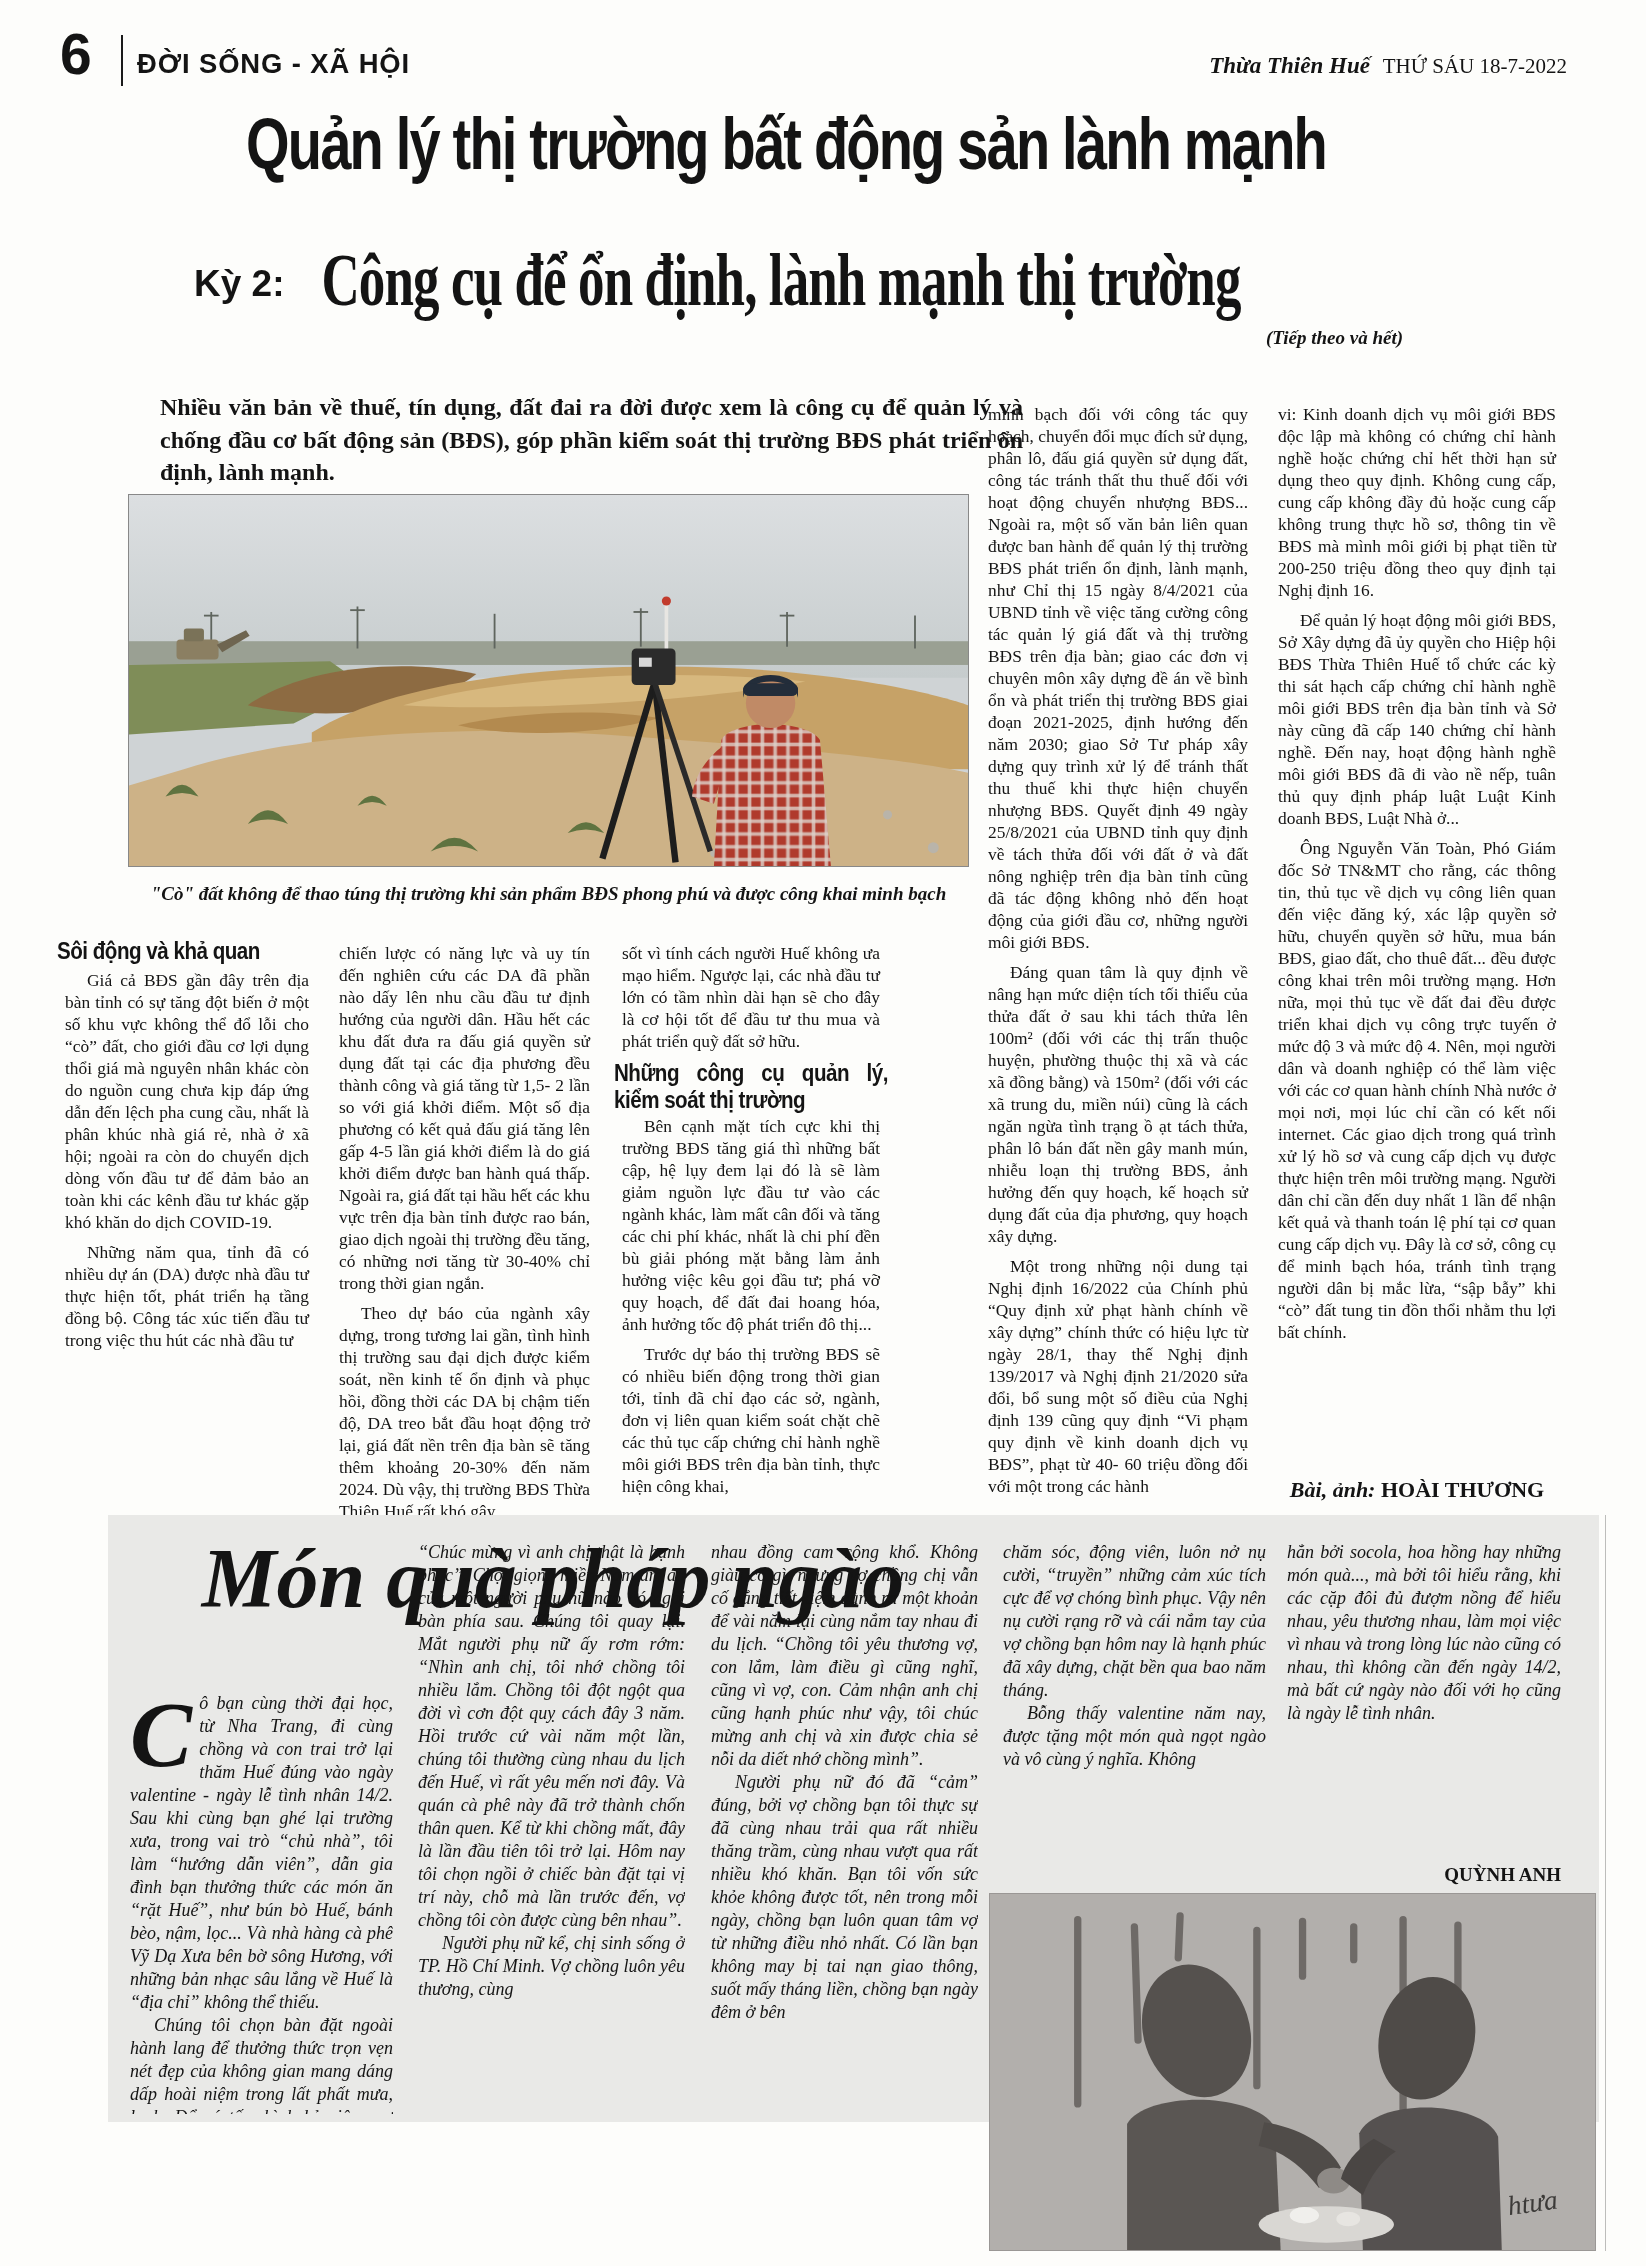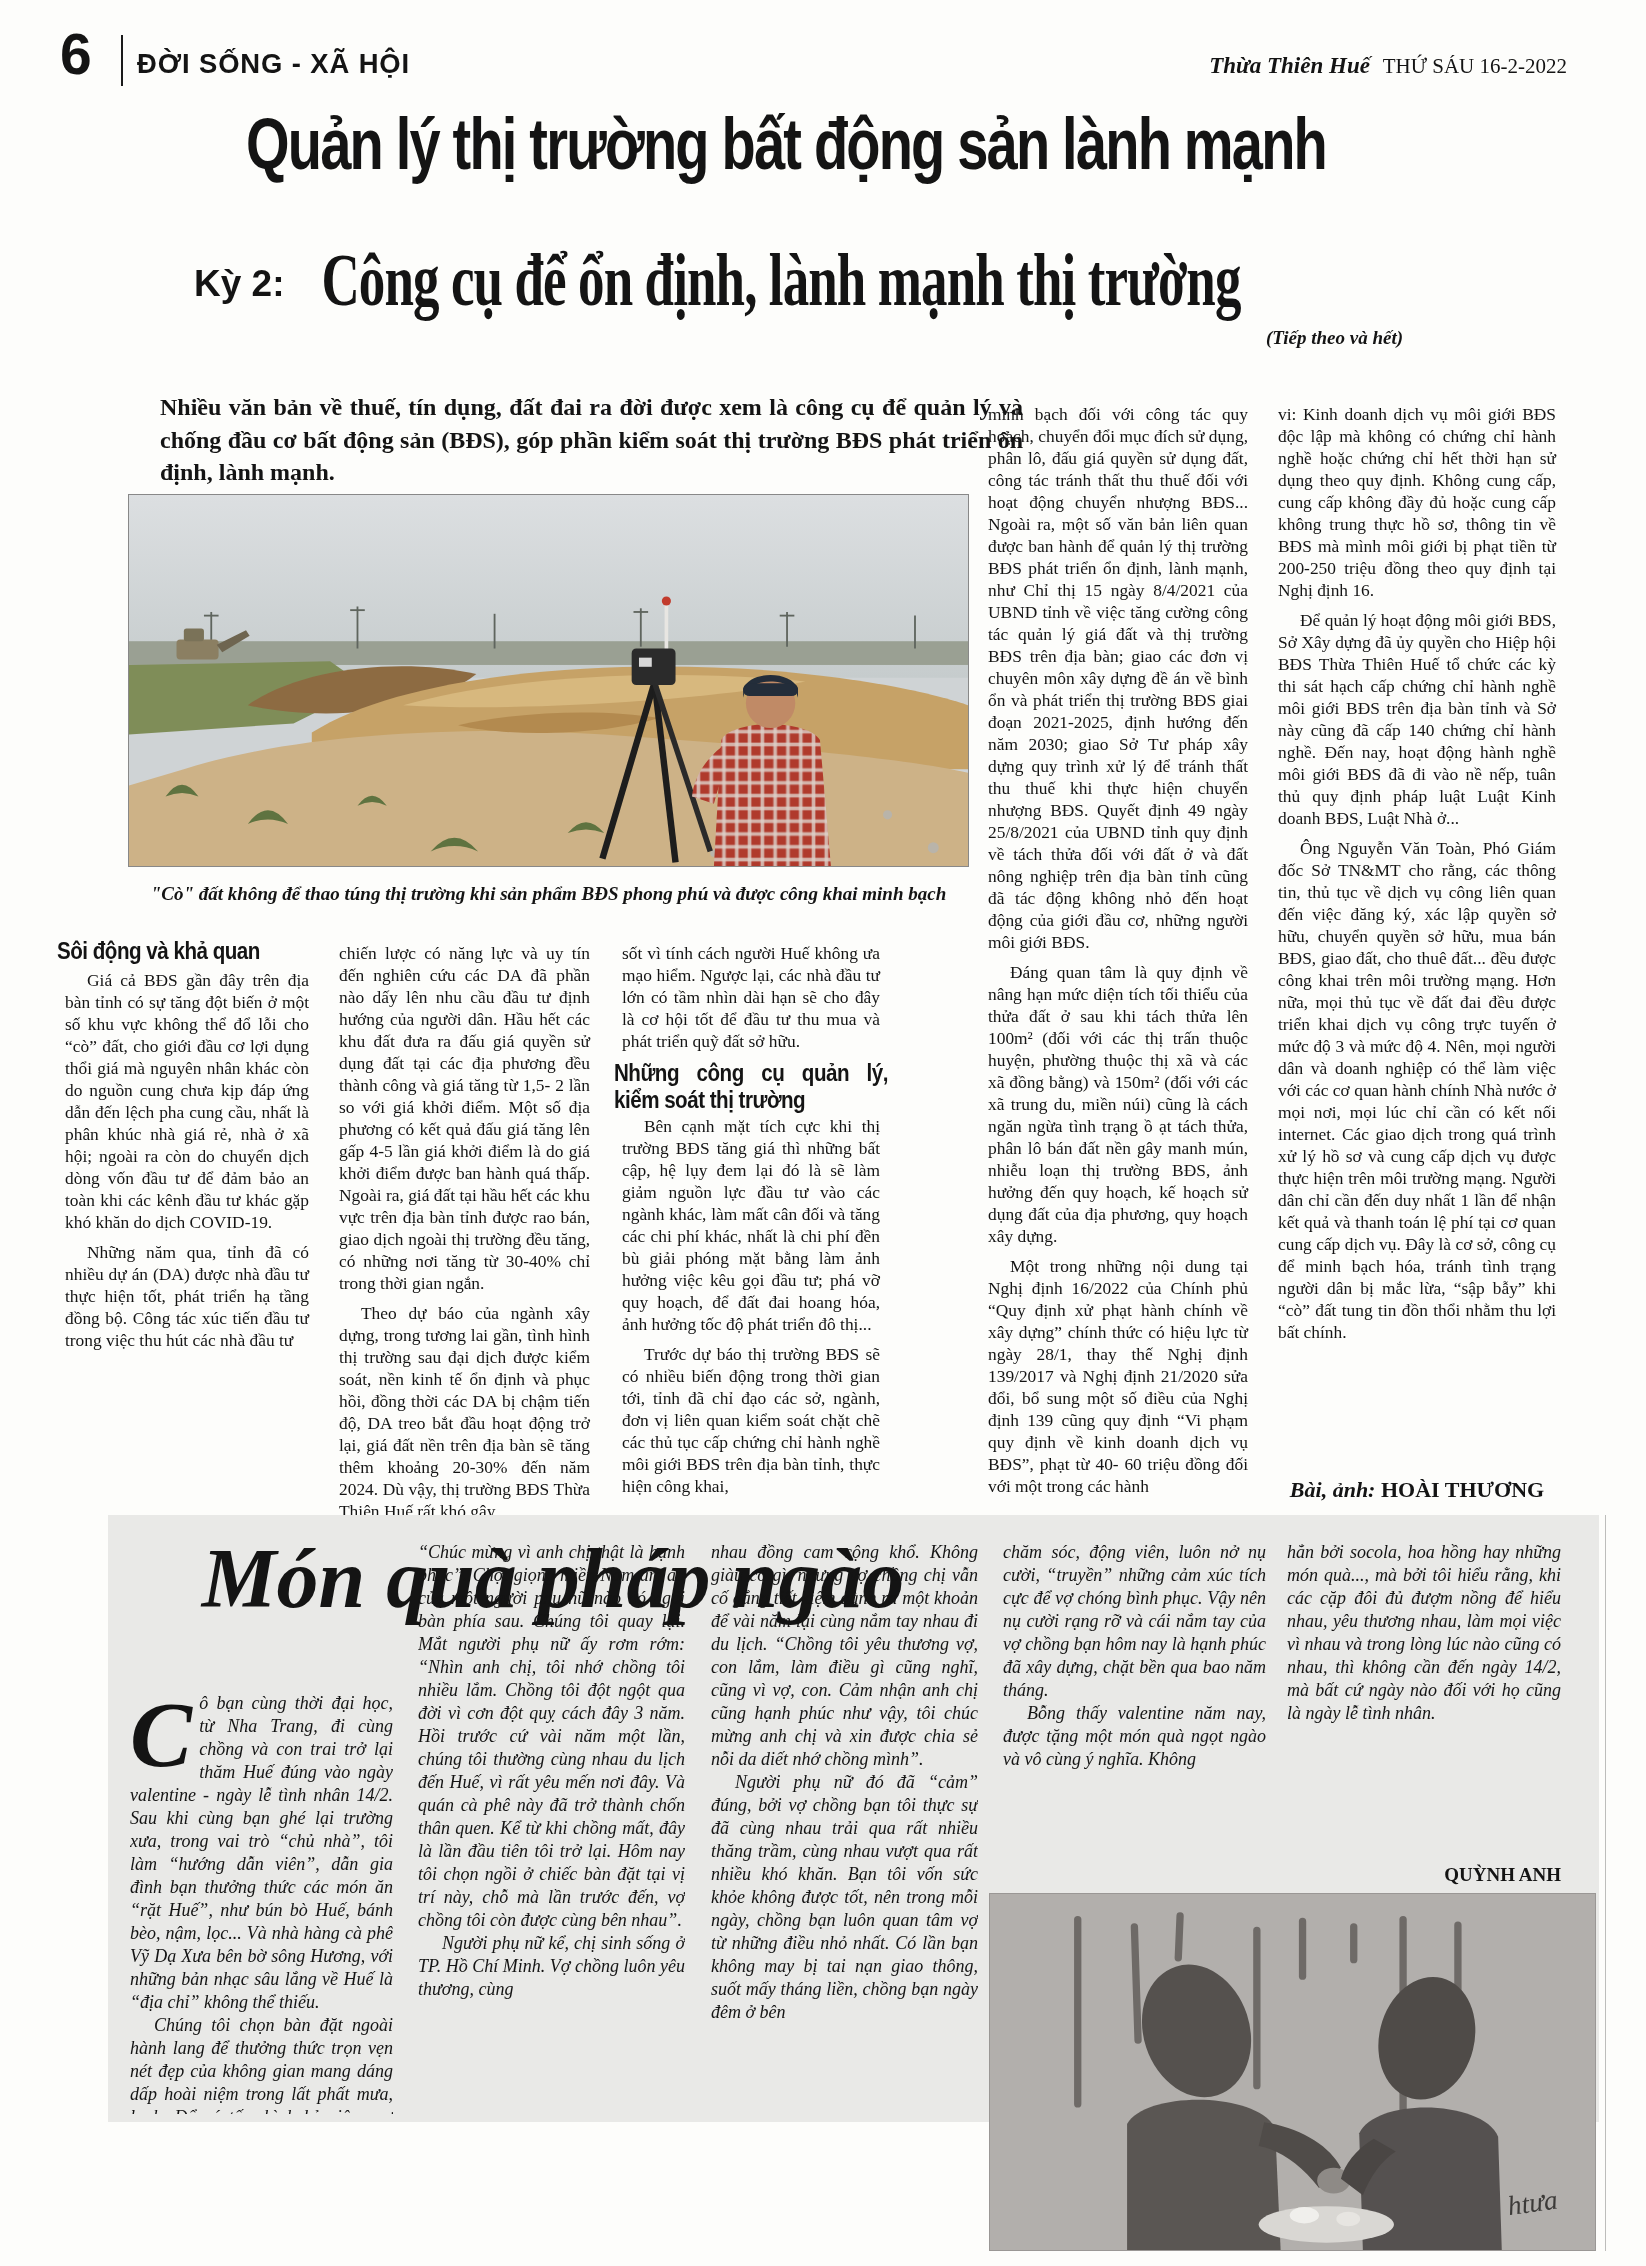--- a/index.html
+++ b/index.html
@@ -68,21 +68,21 @@
 </style>
 </head>
 <body>
 
 <div class="page">
 
   <div class="pagenum">6</div>
   <div class="hdiv"></div>
   <div class="section">ĐỜI SỐNG - XÃ HỘI</div>
   <div class="mast">
-    <span class="paper">Thừa Thiên Huế</span><span class="date">THỨ SÁU 16-2-2022</span>
+    <span class="paper">Thừa Thiên Huế</span><span class="date">THỨ SÁU 18-7-2022</span>
   </div>
 
   <div class="kicker">Quản lý thị trường bất động sản lành mạnh</div>
   <div class="series">Kỳ 2:</div>
   <div class="title1">Công cụ để ổn định, lành mạnh thị trường</div>
   <div class="titlenote">(Tiếp theo và hết)</div>
   <div class="lead">Nhiều văn bản về thuế, tín dụng, đất đai ra đời được xem là công cụ để quản lý và chống đầu cơ bất động sản (BĐS), góp phần kiểm soát thị trường BĐS phát triển ổn định, lành mạnh.</div>
 
   <div class="photo">
     <svg width="839" height="371" viewBox="0 0 918 406" preserveAspectRatio="none">

